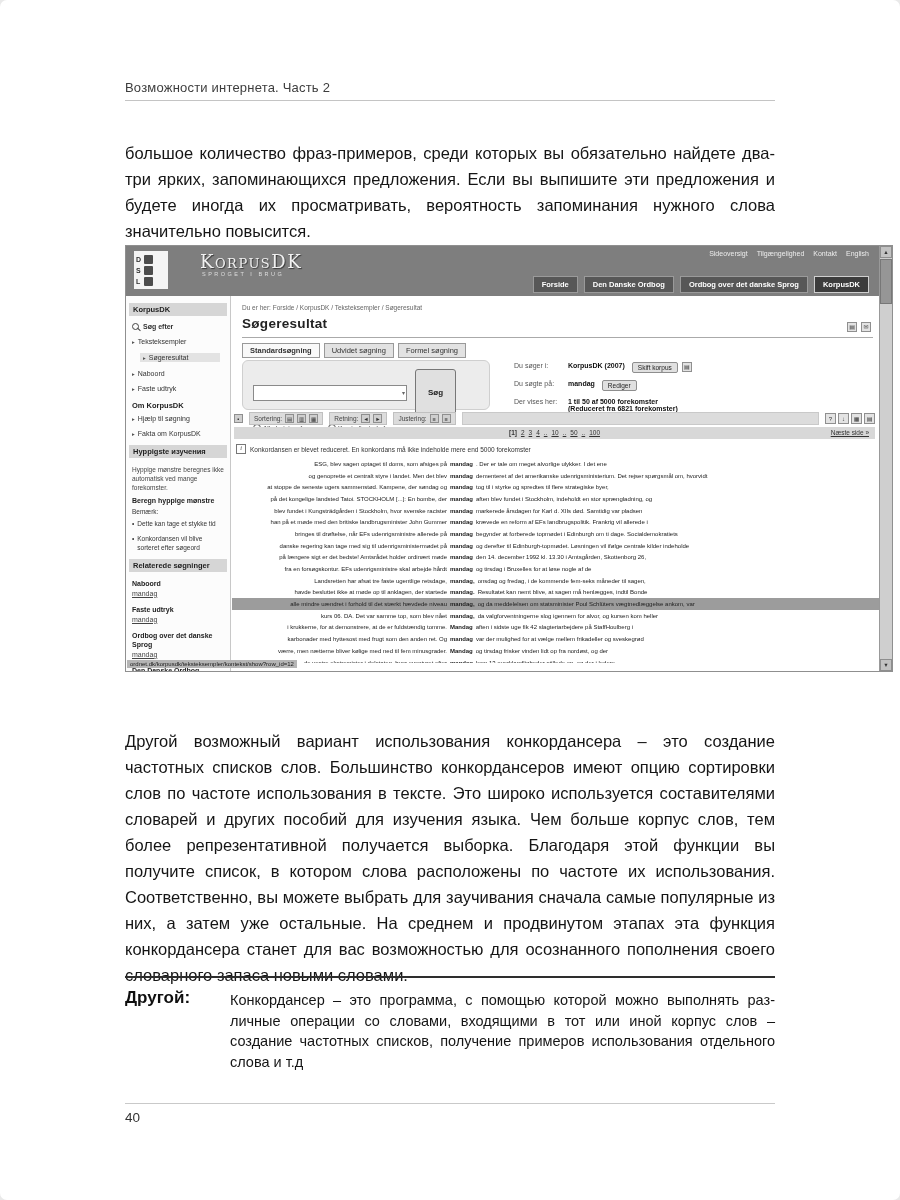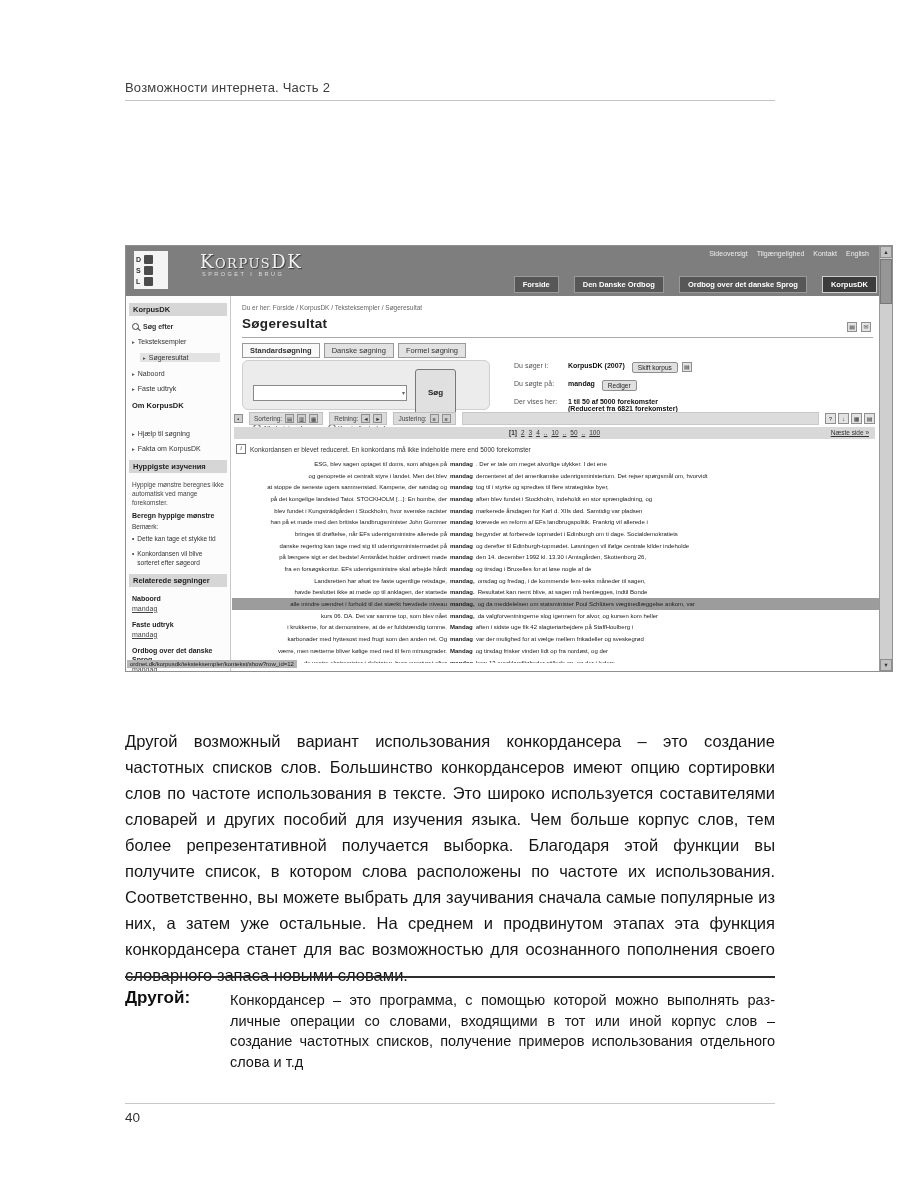--- a/index.html
+++ b/index.html
@@ -1,17 +1,17 @@
 <!DOCTYPE html>
 <html><head>
 <meta charset="utf-8">
 <style>
   html,body{margin:0;padding:0;background:#e9e9e9;}
   .page{position:relative;width:900px;height:1200px;background:#ffffff;margin:0 auto;
-        font-family:"Liberation Sans",sans-serif;color:#151515;overflow:hidden;}
+        font-family:"Liberation Sans",sans-serif;color:#151515;overflow:hidden;border-radius:7px;}
 
   
   .running-head{position:absolute;left:125px;top:80px;width:650px;font-size:13px;color:#3d3d3d;letter-spacing:.2px;}
   .head-rule{position:absolute;left:125px;top:100px;width:650px;border-top:1px solid #c4c4c4;}
   .para-top{position:absolute;left:125px;top:140px;width:650px;font-size:16.5px;line-height:26px;text-align:justify;}
   .fig-caption{position:absolute;left:125px;top:684px;width:650px;font-size:13.5px;font-style:italic;color:#1e1e1e;}
   .para-main{position:absolute;left:125px;top:728px;width:650px;font-size:16.5px;line-height:26px;text-align:justify;}
   .sum-rule{position:absolute;left:125px;top:976px;width:650px;border-top:2px solid #2e2e2e;}
   .sum-label{position:absolute;left:125px;top:988px;font-size:17px;font-weight:bold;color:#0f0f0f;}
   .sum-text{position:absolute;left:230px;top:990px;width:545px;font-size:14.5px;line-height:20.5px;text-align:justify;}
@@ -23,35 +23,35 @@
        box-sizing:border-box;background:#fff;overflow:hidden;font-family:"Liberation Sans",sans-serif;}
   .site-header{position:absolute;left:0;top:0;right:13px;height:50px;background:#7e7e7e;}
   .dsl-box{position:absolute;left:8px;top:5px;width:32px;height:36px;background:#f4f4f4;display:flex;align-items:center;padding:1px;}
   .dsl-letters{display:flex;flex-direction:column;font-size:7px;font-weight:bold;color:#2d2d2d;line-height:11px;padding-left:1px;}
   .dsl-shields{display:flex;flex-direction:column;margin-left:3px;}
   .dsl-shields i{display:block;width:9px;height:9px;background:#4c4c4c;border-radius:1px;margin:1px 0;}
   .logo-block{position:absolute;left:74px;top:5px;color:#f1f1f1;}
   .logo-title{font-family:"DejaVu Serif",serif;font-size:18px;font-variant:small-caps;letter-spacing:1.5px;text-shadow:1px 1px 1px rgba(0,0,0,.55);}
   .logo-sub{font-size:5.5px;letter-spacing:2.5px;color:#dedede;margin:-1px 0 0 2px;}
   .top-links{position:absolute;top:4px;right:10px;display:flex;gap:9px;font-size:7px;color:#ececec;}
-  .nav-tabs{position:absolute;right:2px;bottom:3px;display:flex;gap:15px;padding-left:47px;}
+  .nav-tabs{position:absolute;right:10px;bottom:3px;display:flex;gap:6px;padding-left:47px;}
   .nav-tab{background:#575757;border:1px solid #9a9a9a;color:#fff;font-size:7.5px;font-weight:bold;padding:3px 8px;white-space:nowrap;}
   .nav-tab.active{background:#3c3c3c;border-color:#cfcfcf;}
 
   .site-sidebar{position:absolute;left:0;top:50px;width:105px;bottom:0;background:#fcfcfc;border-right:1px solid #c8c8c8;
                 box-sizing:border-box;font-size:7px;color:#333;padding-top:7px;overflow:hidden;}
   .sb-bar{margin:0 3px 7px;background:#d6d6d6;padding:2px 4px;font-weight:bold;font-size:7.5px;color:#1f1f1f;}
   .sb-search{margin:0 6px 8px;font-weight:bold;display:flex;gap:4px;align-items:center;}
   .mag{width:5px;height:5px;border:1px solid #444;border-radius:50%;display:inline-block;position:relative;}
   .mag::after{content:"";position:absolute;width:4px;height:1px;background:#444;right:-3px;bottom:-1px;transform:rotate(45deg);}
   .sb-item{margin:0 6px 8px;display:flex;gap:3px;align-items:baseline;}
   .sb-item .arr{font-size:5.5px;color:#555;}
   .sb-item.ind{margin-left:14px;}
   .sb-item.sel{background:#e3e3e3;padding:1px 3px;margin-right:10px;}
-  .sb-head{margin:9px 6px 20px;font-weight:bold;font-size:7.5px;color:#222;}
+  .sb-head{margin:9px 6px 5px;font-weight:bold;font-size:7.5px;color:#222;}
   .sb-note{margin:0 6px 5px;color:#444;line-height:1.4;font-size:6.5px;}
   .sb-boldlink{margin:0 6px 4px;font-weight:bold;color:#222;}
   .sb-remark{margin:0 6px 4px;color:#333;font-size:6.5px;}
   .sb-bullet{margin:0 6px 6px;display:flex;gap:3px;line-height:1.4;font-size:6.5px;}
   .rel-group{margin:0 6px 8px;}
   .rel-title{font-weight:bold;color:#222;margin-bottom:2px;line-height:1.3;}
   .rel-link{color:#444;text-decoration:underline;display:inline-block;}
 
   .site-main{position:absolute;left:106px;top:50px;right:13px;bottom:0;background:#fff;overflow:hidden;}
   .bc{position:absolute;left:10px;top:8px;font-size:6.5px;color:#666;}
@@ -102,20 +102,21 @@
   .scr-dn{bottom:0;}
   .scr-thumb{position:absolute;left:0;top:13px;width:12px;height:45px;background:#969696;border:1px solid #777;box-sizing:border-box;}
 </style>
 </head>
 <body>
 
 <div class="page">
 
   <div class="running-head">Возможности интернета. Часть 2</div>
   <div class="head-rule"></div>
+  <div class="para-top">большое количество фраз-примеров, среди которых вы обязательно найдете два-три ярких, запоминающихся предложения. Если вы выпишите эти пред­ложения и будете иногда их просматривать, вероятность запоминания нужно­го слова значительно повысится.</div>
 
   <div class="fig">
 
     <div class="site-header">
       <div class="dsl-box">
         <div class="dsl-letters">
           <span>D</span>
           <span>S</span>
           <span>L</span>
         </div>
@@ -237,21 +238,21 @@
       <div class="title-icons">
         <button class="mini-btn">▤</button>
         <button class="mini-btn">✉</button>
       </div>
       <div class="title-rule"></div>
 
       <div class="stabs">
 
           <div class="stab active">Standardsøgning</div>
 
-          <div class="stab">Danske søgning</div>
+          <div class="stab">Udvidet søgning</div>
 
           <div class="stab">Formel søgning</div>
 
       </div>
 
       <div class="spanel">
         <div class="srow">
           <div class="inputwrap">
             <input class="s-input" style="">
             <span class="caret">▾</span>

